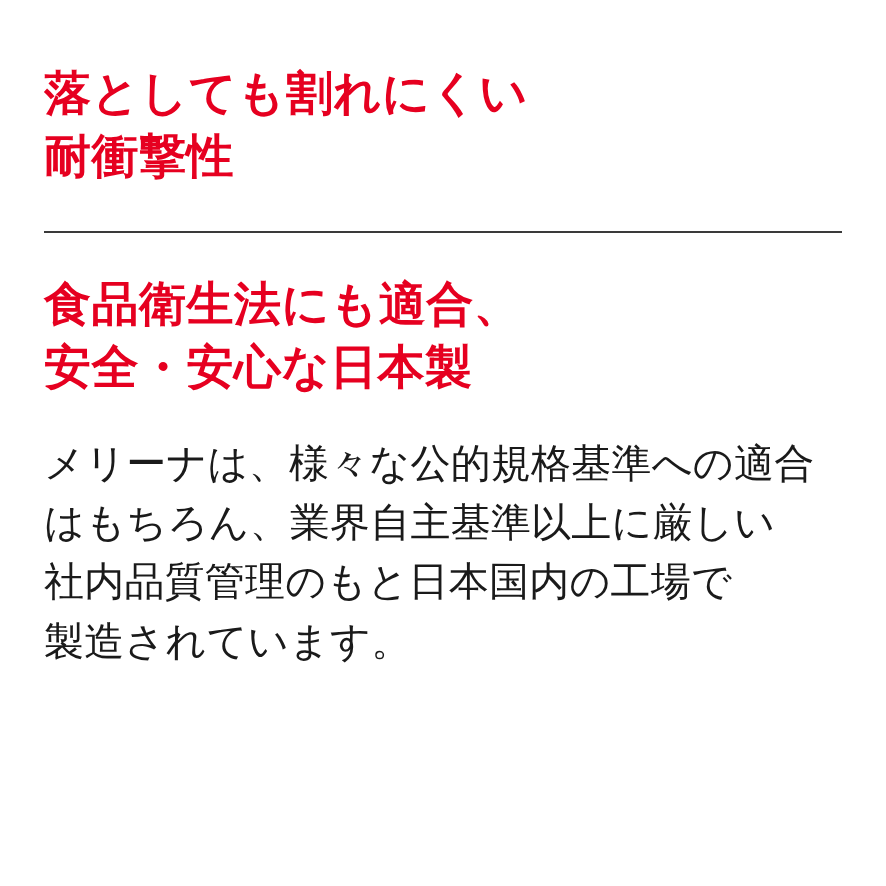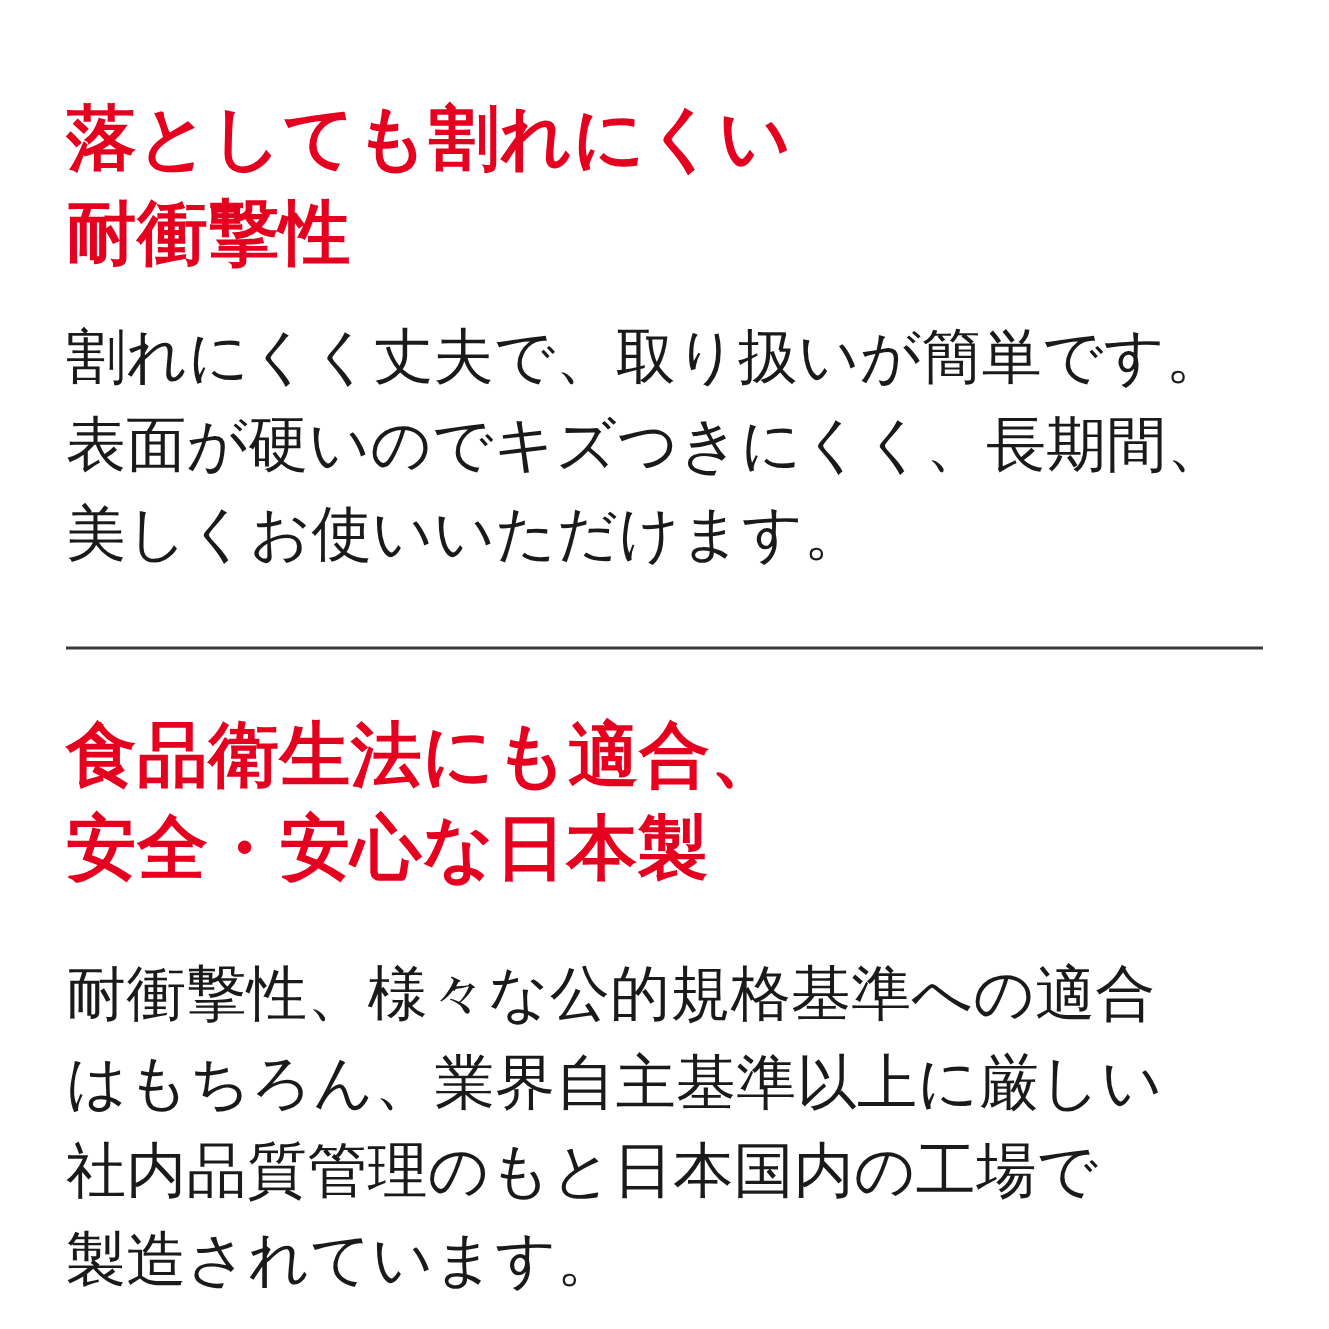--- a/index.html
+++ b/index.html
@@ -57,29 +57,26 @@
   }
 </style>
 </head>
 <body>
 
 <div class="page">
 
   <div class="section section-1">
     <h2 class="heading">落としても割れにくい
 耐衝撃性</h2>
-    <p class="body-text">割れにくく丈夫で、取り扱いが簡単です。
-表面が硬いのでキズつきにくく、長期間、
-美しくお使いいただけます。</p>
   </div>
 
   <hr class="divider">
 
   <div class="section section-2">
     <h2 class="heading">食品衛生法にも適合、
 安全・安心な日本製</h2>
-    <p class="body-text">耐衝撃性、様々な公的規格基準への適合
+    <p class="body-text">メリーナは、様々な公的規格基準への適合
 はもちろん、業界自主基準以上に厳しい
 社内品質管理のもと日本国内の工場で
 製造されています。</p>
   </div>
 
 </div>
 
 </body></html>

